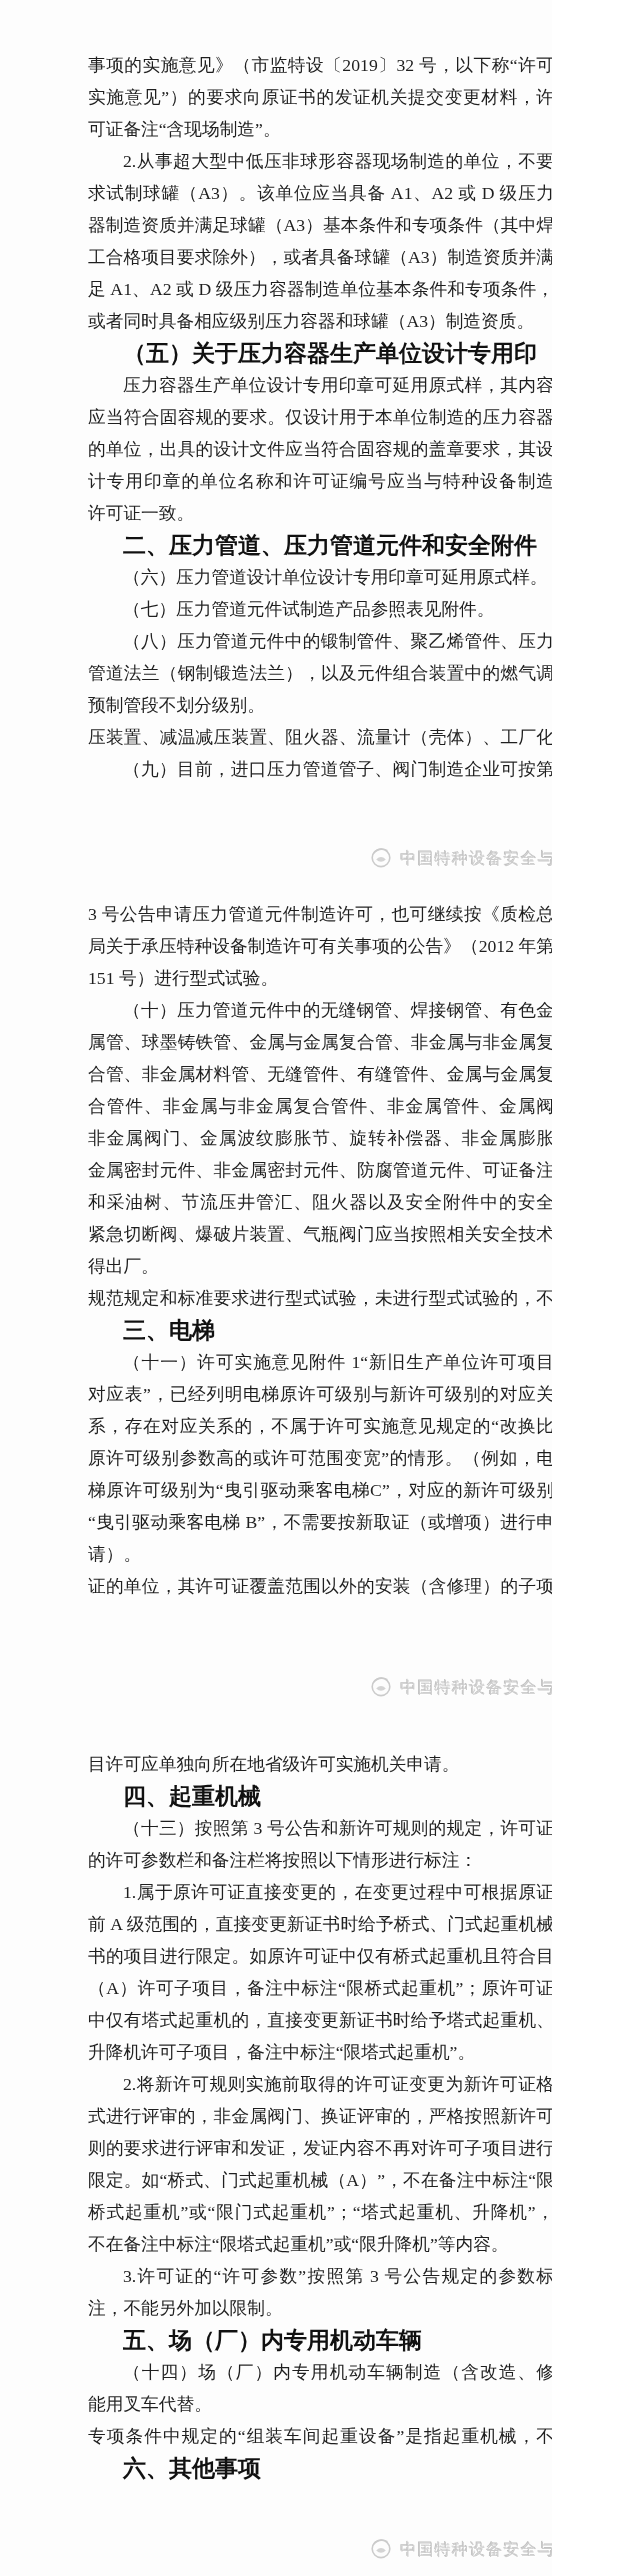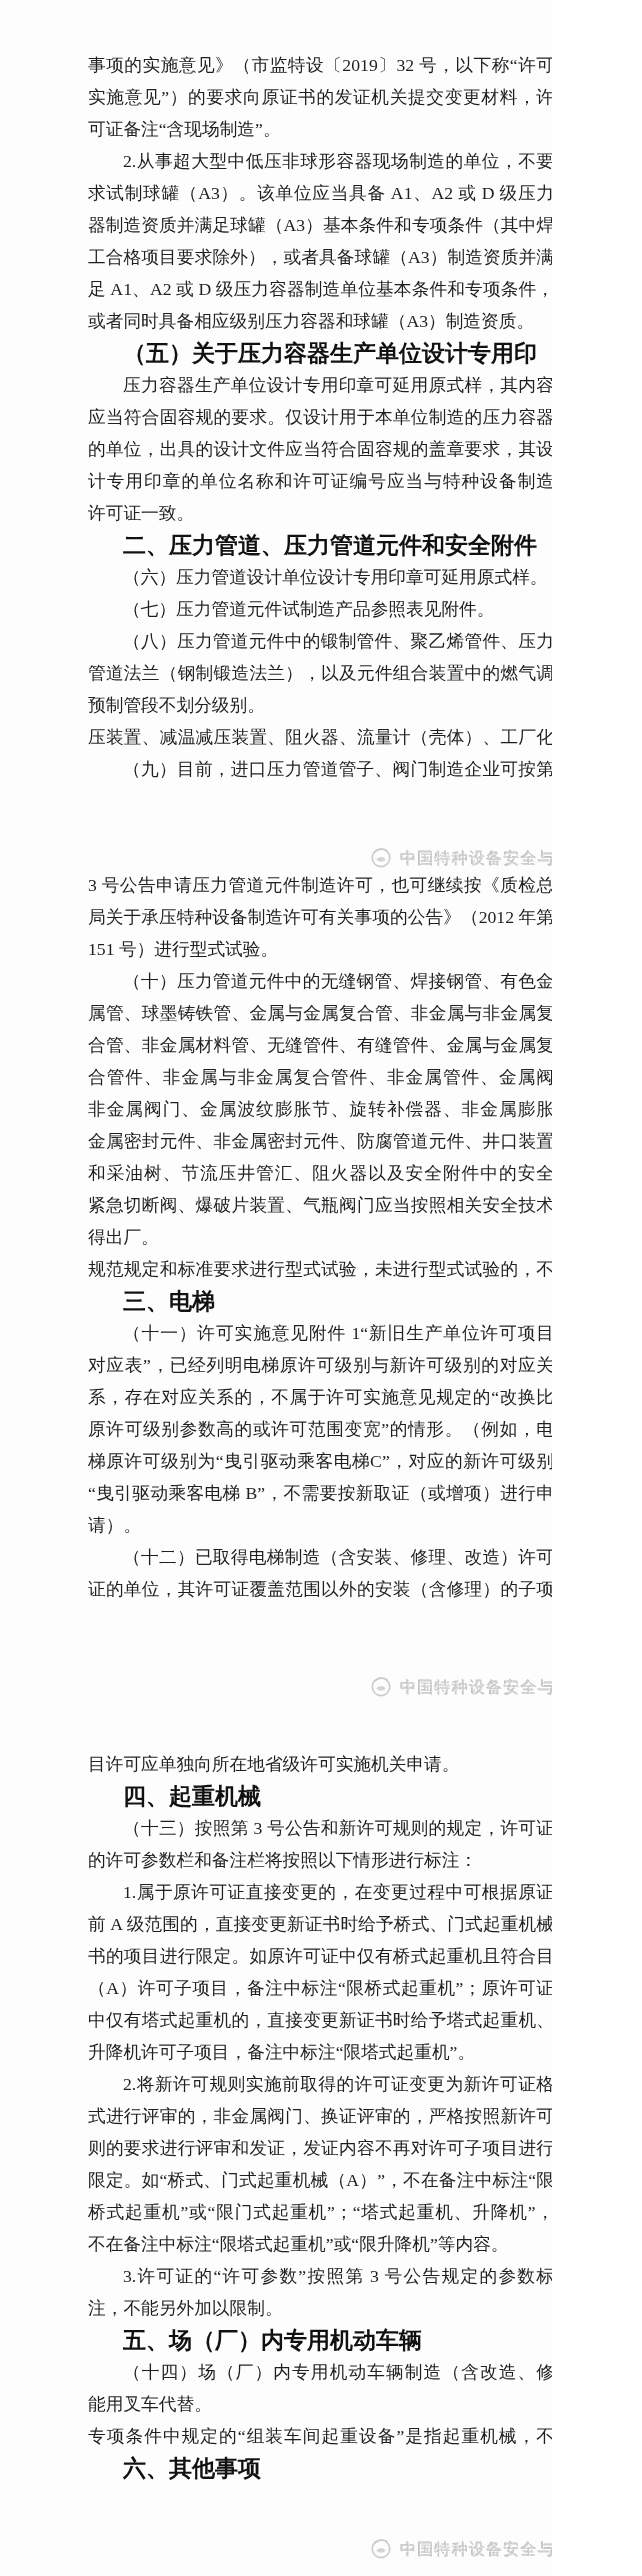--- a/index.html
+++ b/index.html
@@ -78,43 +78,42 @@
       <div class="line">许可证一致。</div>
       <div class="line indent heading">二、压力管道、压力管道元件和安全附件</div>
       <div class="line indent">（六）压力管道设计单位设计专用印章可延用原式样。</div>
       <div class="line indent">（七）压力管道元件试制造产品参照表见附件。</div>
       <div class="line justify indent">（八）压力管道元件中的锻制管件、聚乙烯管件、压力</div>
       <div class="line justify">管道法兰（钢制锻造法兰），以及元件组合装置中的燃气调</div>
       <div class="line">预制管段不划分级别。</div>
       <div class="line justify">压装置、减温减压装置、阻火器、流量计（壳体）、工厂化</div>
       <div class="line justify indent">（九）目前，进口压力管道管子、阀门制造企业可按第</div>
     </section>
-  <section class="text-block" style="top: 869px;">
+  <section class="text-block" style="top: 898px;">
       <div class="line justify">3 号公告申请压力管道元件制造许可，也可继续按《质检总</div>
       <div class="line justify">局关于承压特种设备制造许可有关事项的公告》（2012 年第</div>
       <div class="line">151 号）进行型式试验。</div>
       <div class="line justify indent">（十）压力管道元件中的无缝钢管、焊接钢管、有色金</div>
       <div class="line justify">属管、球墨铸铁管、金属与金属复合管、非金属与非金属复</div>
       <div class="line justify">合管、非金属材料管、无缝管件、有缝管件、金属与金属复</div>
       <div class="line justify">合管件、非金属与非金属复合管件、非金属管件、金属阀门、</div>
       <div class="line justify">非金属阀门、金属波纹膨胀节、旋转补偿器、非金属膨胀节、</div>
-      <div class="line justify">金属密封元件、非金属密封元件、防腐管道元件、井口装置</div>
+      <div class="line justify">金属密封元件、非金属密封元件、防腐管道元件、可证备注</div>
       <div class="line justify">和采油树、节流压井管汇、阻火器以及安全附件中的安全阀、</div>
       <div class="line justify">紧急切断阀、爆破片装置、气瓶阀门应当按照相关安全技术</div>
       <div class="line">得出厂。</div>
       <div class="line justify">规范规定和标准要求进行型式试验，未进行型式试验的，不</div>
       <div class="line indent heading">三、电梯</div>
       <div class="line justify indent">（十一）许可实施意见附件 1“新旧生产单位许可项目</div>
       <div class="line justify">对应表”，已经列明电梯原许可级别与新许可级别的对应关</div>
       <div class="line justify">系，存在对应关系的，不属于许可实施意见规定的“改换比</div>
       <div class="line justify">原许可级别参数高的或许可范围变宽”的情形。（例如，电</div>
       <div class="line justify">梯原许可级别为“曳引驱动乘客电梯C”，对应的新许可级别</div>
       <div class="line justify">“曳引驱动乘客电梯 B”，不需要按新取证（或增项）进行申</div>
       <div class="line">请）。</div>
-      <div class="line justify indent">（十二）已取得电梯制造（含安装、修理、改造）许可</div>
       <div class="line justify">证的单位，其许可证覆盖范围以外的安装（含修理）的子项</div>
     </section>
   <section class="text-block" style="top: 1748px;">
       <div class="line">目许可应单独向所在地省级许可实施机关申请。</div>
       <div class="line indent heading">四、起重机械</div>
       <div class="line justify indent">（十三）按照第 3 号公告和新许可规则的规定，许可证</div>
       <div class="line">的许可参数栏和备注栏将按照以下情形进行标注：</div>
       <div class="line justify indent">1.属于原许可证直接变更的，在变更过程中可根据原证</div>
       <div class="line justify">前 A 级范围的，直接变更新证书时给予桥式、门式起重机械</div>
       <div class="line justify">书的项目进行限定。如原许可证中仅有桥式起重机且符合目</div>

